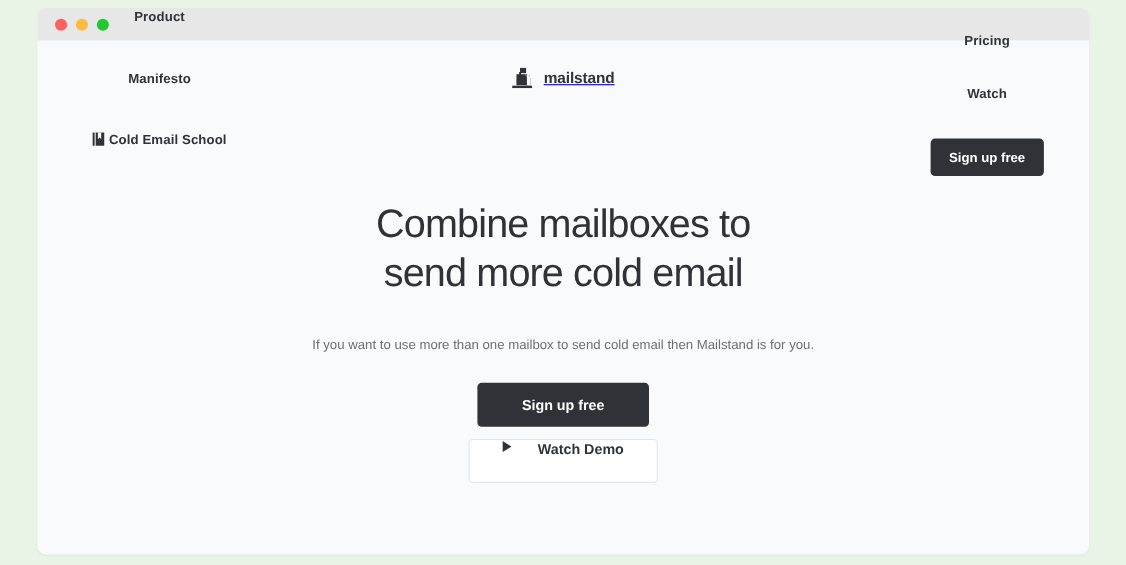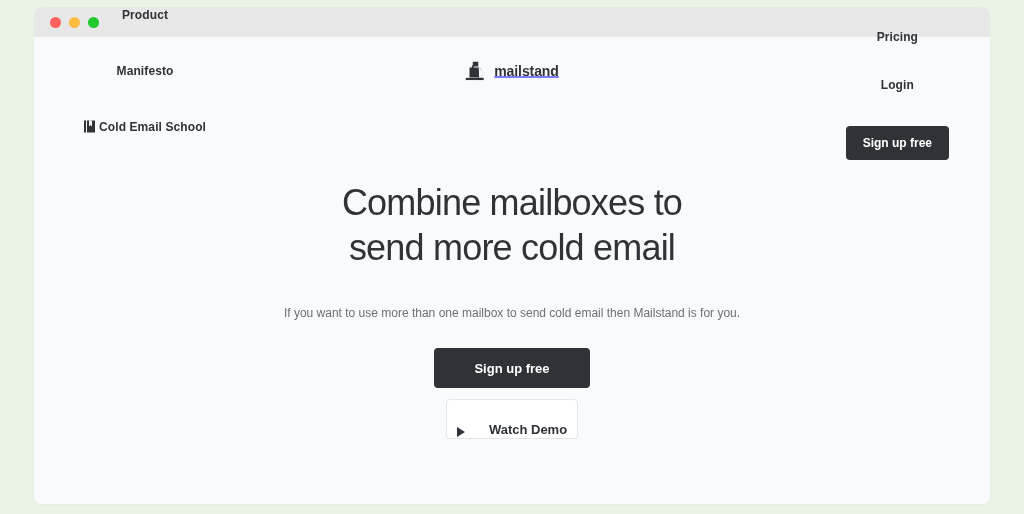--- a/index.html
+++ b/index.html
@@ -156,32 +156,32 @@
     background: #2f3338;
     color: #ffffff;
     font-size: 13px;
     font-weight: bold;
     border: none;
     border-radius: 4px;
     cursor: pointer;
     font-family: "Liberation Sans", sans-serif;
   }
   .btn-secondary {
-    width: 132px;
+    width: 172px;
     height: 40px;
     background: #ffffff;
     color: #2f3338;
     font-size: 13px;
     font-weight: bold;
     border: 1px solid #e3e5e9;
     border-radius: 4px;
     cursor: pointer;
     font-family: "Liberation Sans", sans-serif;
     display: flex;
-    align-items: flex-end;
+    align-items: flex-start;
     justify-content: center;
     gap: 24px;
   }
   .play-tri {
     width: 0; height: 0;
     border-left: 8px solid #2f3338;
     border-top: 5px solid transparent;
     border-bottom: 5px solid transparent;
     display: block;
   }
@@ -240,21 +240,21 @@
         </a>
 
         <nav class="nav-right">
           <a class="nav-link" href="#">
             <span>Love</span>
           </a>
           <a class="nav-link" href="#">
             <span>Pricing</span>
           </a>
           <a class="nav-link" href="#">
-            <span>Login</span>
+            <span>Watch</span>
           </a>
           <button class="btn-nav-signup">Sign up free</button>
         </nav>
 
       </header>
 
       <section class="hero">
         <h1 class="hero-title">
           <span>Combine mailboxes to</span><br>
           <span>send more cold email</span>

